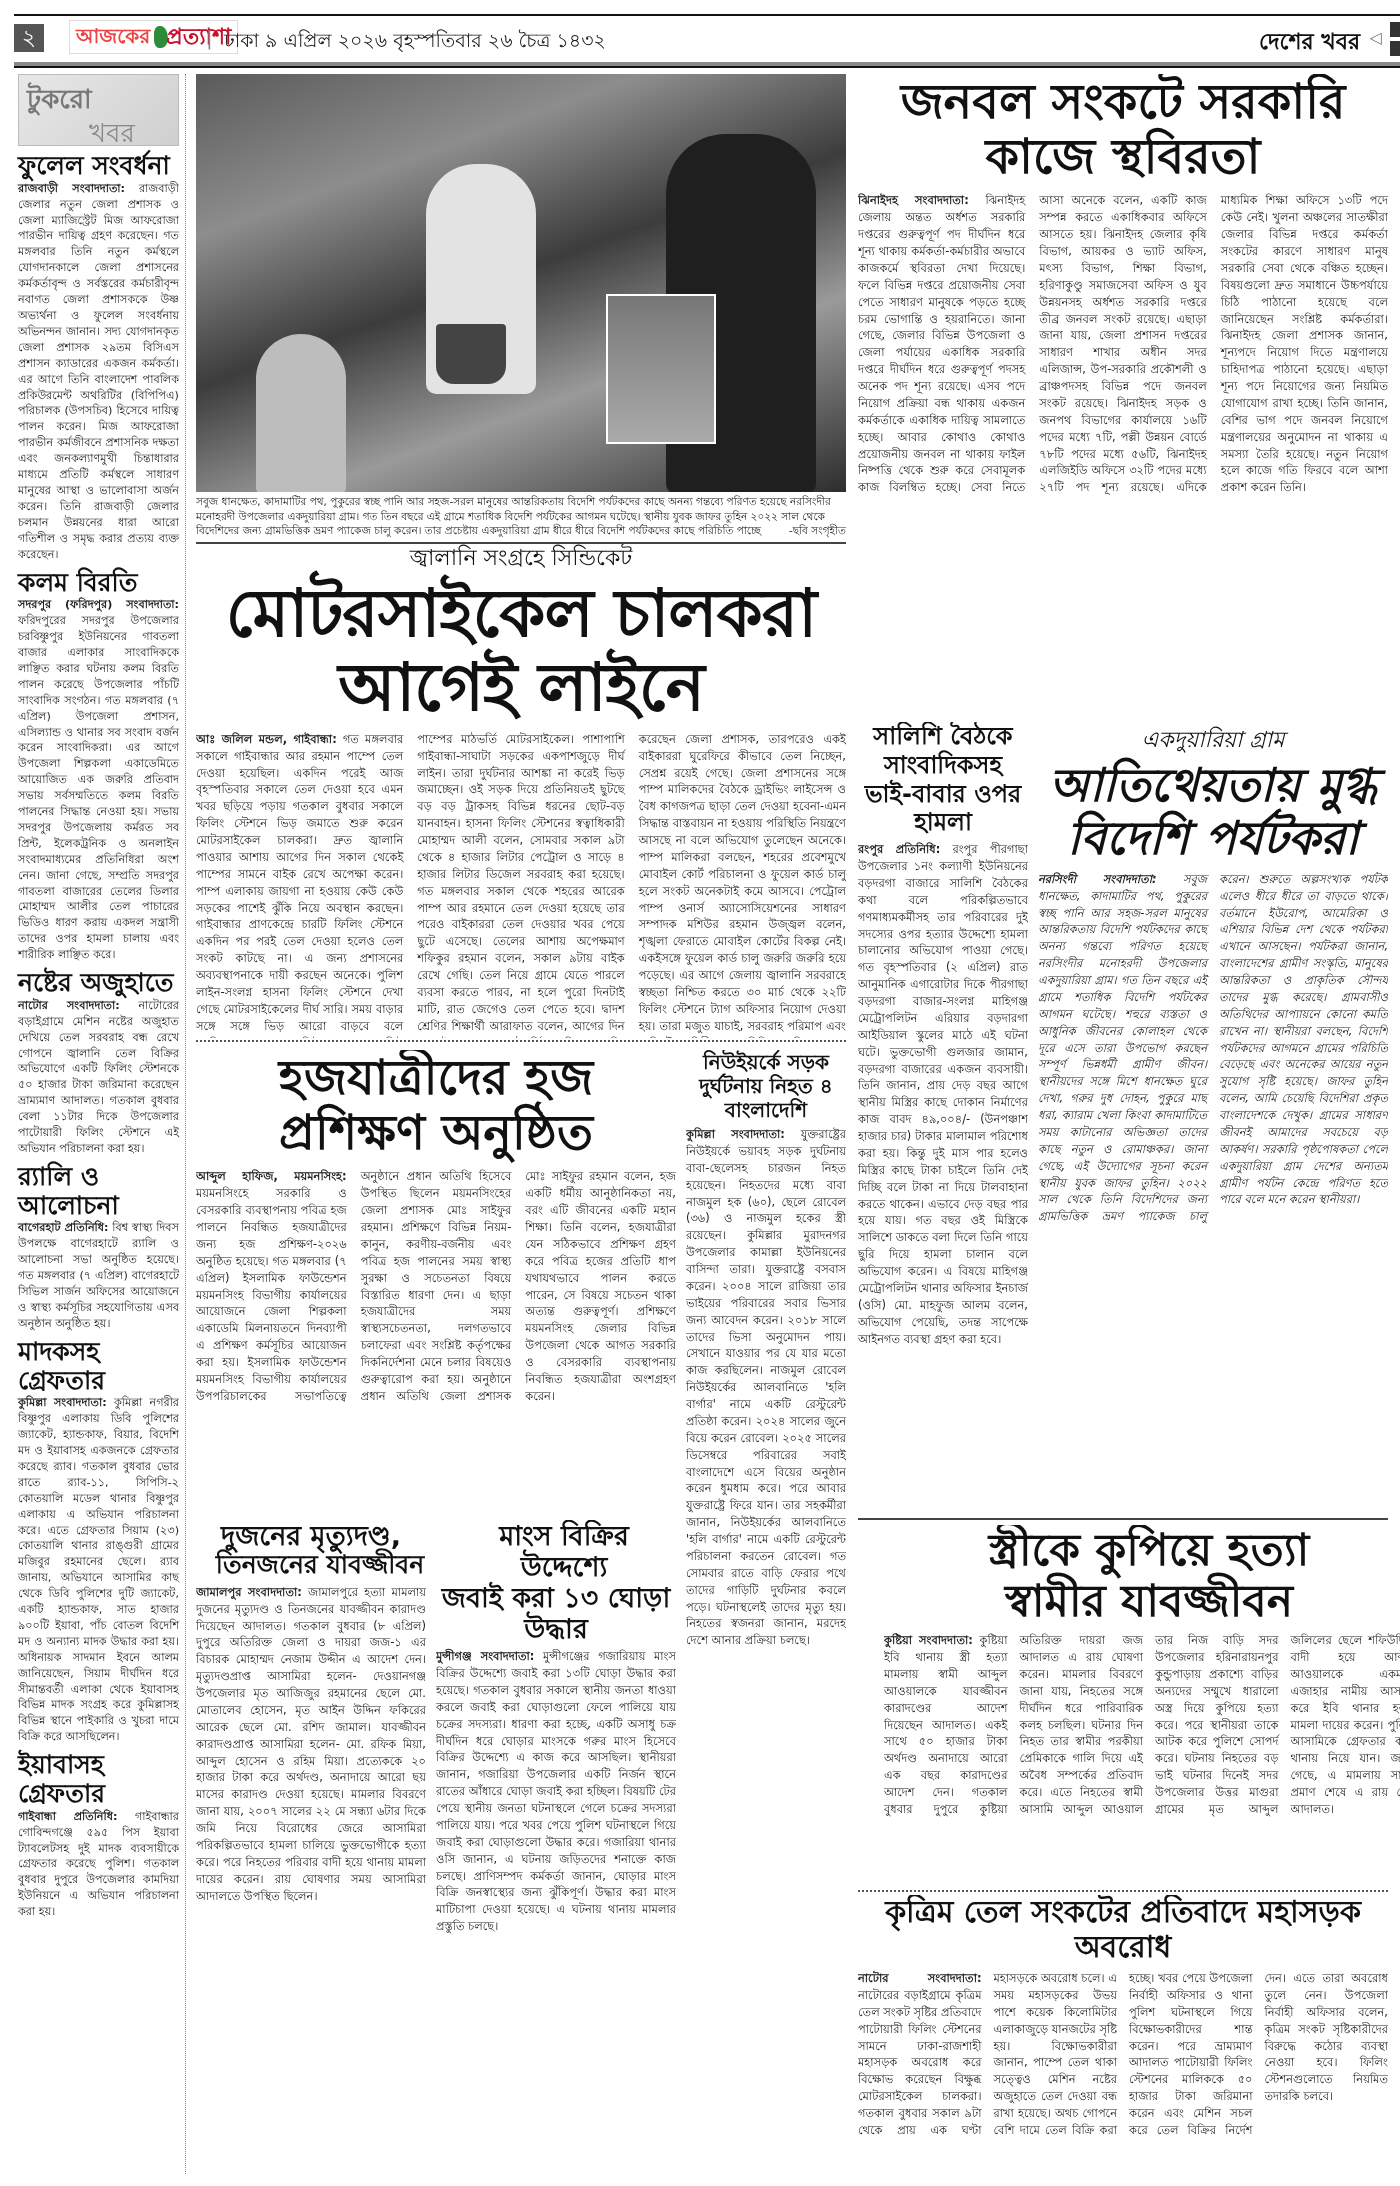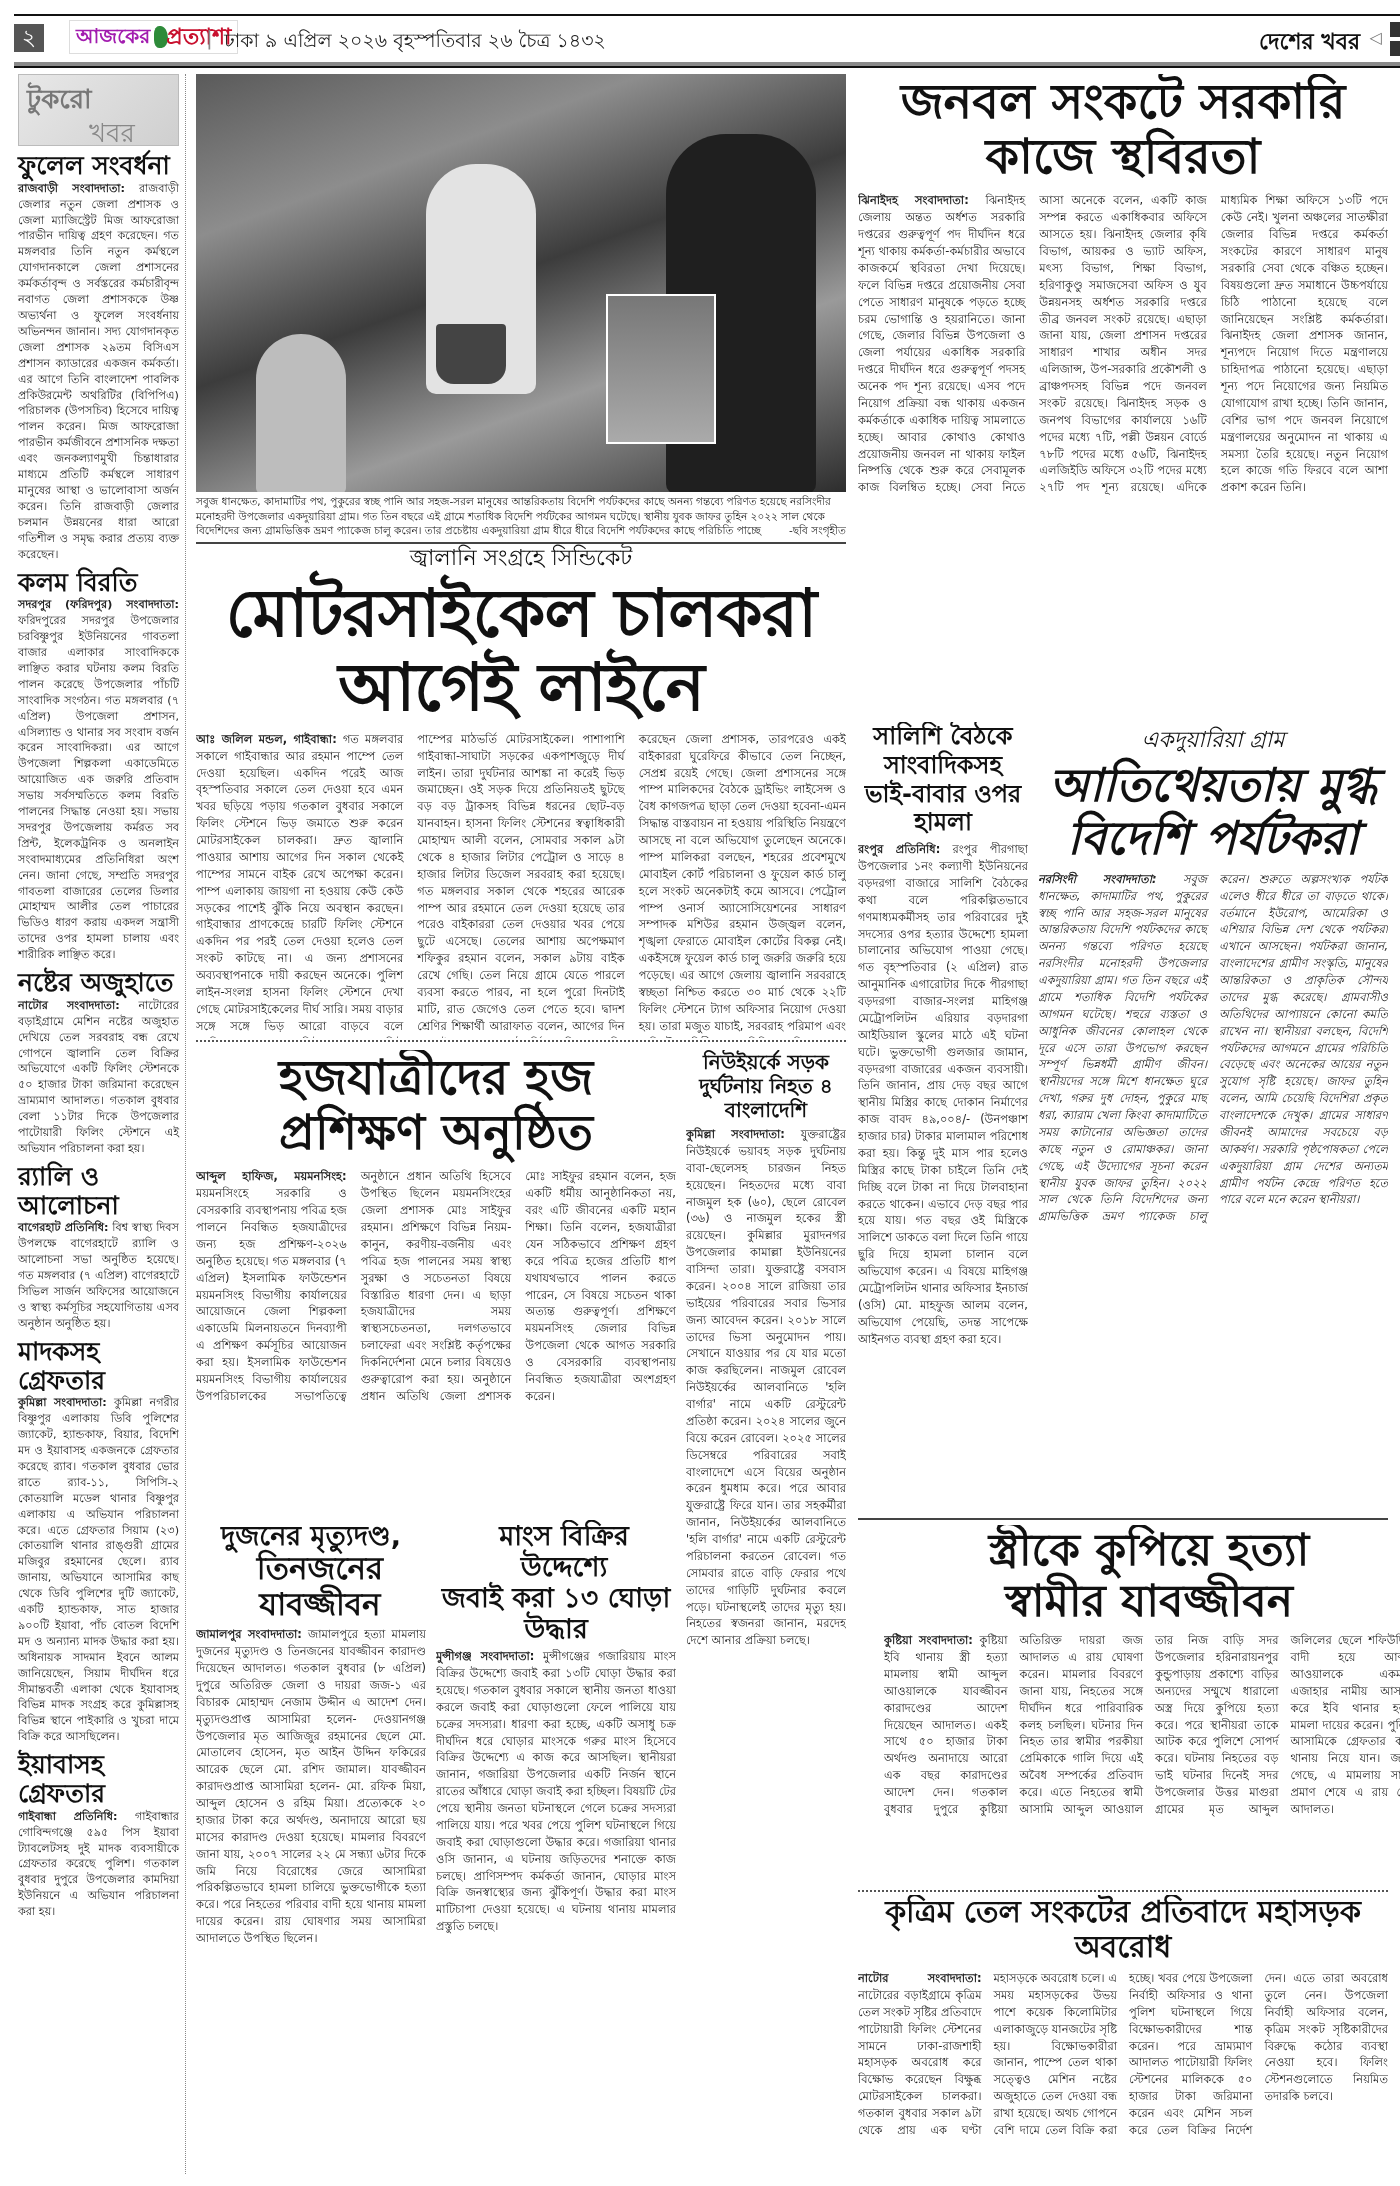--- a/index.html
+++ b/index.html
@@ -1,21 +1,21 @@
 <!DOCTYPE html>
 <html><head>
 <meta charset="utf-8">
 <style>
   * { box-sizing: border-box; margin: 0; padding: 0; }
   body { width: 1400px; height: 2186px; background: #fff; color: #111; font-family: "DejaVu Sans", sans-serif; overflow: hidden; position: relative; }
   .masthead { position: absolute; left: 14px; top: 14px; width: 1386px; height: 48px; border-top: 2px solid #111; }
   .masthead .bar { position: absolute; left: 0; right: 0; bottom: -6px; height: 6px; background: #8a8a8a; border-bottom: 2px solid #111; }
   .pageno { position: absolute; left: 0; top: 8px; width: 30px; height: 28px; background: #555; color: #fff; font-size: 22px; text-align: center; line-height: 28px; }
   .logo { position: absolute; left: 55px; top: 4px; height: 34px; padding: 0 6px; border: 1px solid #ddd; display: flex; align-items: center; gap: 2px; }
-  .logo .a { font-size: 20px; font-weight: bold; color: #a21caf; }
+  .logo .a { font-size: 20px; font-weight: bold; color: #ef4444; }
   .logo .b { font-size: 22px; font-weight: bold; color: #c8102e; }
   .logo .map { width: 14px; height: 22px; background: #2e8b3a; border-radius: 40% 60% 50% 40%; margin: 0 -4px 0 2px; }
   .sep { position: absolute; left: 192px; top: 10px; font-size: 20px; color: #888; }
   .dateline { position: absolute; left: 210px; top: 10px; font-size: 19px; color: #222; }
   .section { position: absolute; right: 40px; top: 8px; font-size: 22px; font-weight: bold; }
   .sect-arrow { position: absolute; right: 18px; top: 12px; font-size: 16px; color: #777; }
   .sect-block { position: absolute; right: 0; top: 6px; width: 10px; height: 34px; background: linear-gradient(#333 0 45%, #fff 45% 55%, #333 55%); }
 
   .col-left { position: absolute; left: 18px; top: 74px; width: 168px; height: 2100px; border-right: 1px dotted #888; padding-right: 6px; }
   .tukro { height: 72px; background: linear-gradient(135deg,#e8e8e8,#cfcfcf); border: 1px solid #bbb; position: relative; margin-bottom: 6px; }
@@ -142,21 +142,21 @@
   <div class="body cols3" style="margin-top:8px;"><span class="by">আব্দুল হাফিজ, ময়মনসিংহ:</span><span> ময়মনসিংহে সরকারি ও বেসরকারি ব্যবস্থাপনায় পবিত্র হজ পালনে নিবন্ধিত হজযাত্রীদের জন্য হজ প্রশিক্ষণ-২০২৬ অনুষ্ঠিত হয়েছে। গত মঙ্গলবার (৭ এপ্রিল) ইসলামিক ফাউন্ডেশন ময়মনসিংহ বিভাগীয় কার্যালয়ের আয়োজনে জেলা শিল্পকলা একাডেমি মিলনায়তনে দিনব্যাপী এ প্রশিক্ষণ কর্মসূচির আয়োজন করা হয়। ইসলামিক ফাউন্ডেশন ময়মনসিংহ বিভাগীয় কার্যালয়ের উপপরিচালকের সভাপতিত্বে অনুষ্ঠানে প্রধান অতিথি হিসেবে উপস্থিত ছিলেন ময়মনসিংহের জেলা প্রশাসক মোঃ সাইফুর রহমান। প্রশিক্ষণে বিভিন্ন নিয়ম-কানুন, করণীয়-বর্জনীয় এবং পবিত্র হজ পালনের সময় স্বাস্থ্য সুরক্ষা ও সচেতনতা বিষয়ে বিস্তারিত ধারণা দেন। এ ছাড়া হজযাত্রীদের সময় স্বাস্থ্যসচেতনতা, দলগতভাবে চলাফেরা এবং সংশ্লিষ্ট কর্তৃপক্ষের দিকনির্দেশনা মেনে চলার বিষয়েও গুরুত্বারোপ করা হয়। অনুষ্ঠানে প্রধান অতিথি জেলা প্রশাসক মোঃ সাইফুর রহমান বলেন, হজ একটি ধর্মীয় আনুষ্ঠানিকতা নয়, বরং এটি জীবনের একটি মহান শিক্ষা। তিনি বলেন, হজযাত্রীরা যেন সঠিকভাবে প্রশিক্ষণ গ্রহণ করে পবিত্র হজের প্রতিটি ধাপ যথাযথভাবে পালন করতে পারেন, সে বিষয়ে সচেতন থাকা অত্যন্ত গুরুত্বপূর্ণ। প্রশিক্ষণে ময়মনসিংহ জেলার বিভিন্ন উপজেলা থেকে আগত সরকারি ও বেসরকারি ব্যবস্থাপনায় নিবন্ধিত হজযাত্রীরা অংশগ্রহণ করেন।</span></div>
 </article>
 
 <article class="blk" style="left:686px;top:1050px;width:160px;height:1120px;">
   <h2 class="hl-sm" style="font-size:20px;">নিউইয়র্কে সড়ক দুর্ঘটনায় নিহত ৪ বাংলাদেশি</h2>
   <div class="body" style="margin-top:4px;"><span class="by">কুমিল্লা সংবাদদাতা:</span><span> যুক্তরাষ্ট্রের নিউইয়র্কে ভয়াবহ সড়ক দুর্ঘটনায় বাবা-ছেলেসহ চারজন নিহত হয়েছেন। নিহতদের মধ্যে বাবা নাজমুল হক (৬০), ছেলে রোবেল (৩৬) ও নাজমুল হকের স্ত্রী রয়েছেন। কুমিল্লার মুরাদনগর উপজেলার কামাল্লা ইউনিয়নের বাসিন্দা তারা। যুক্তরাষ্ট্রে বসবাস করেন। ২০০৪ সালে রাজিয়া তার ভাইয়ের পরিবারের সবার ভিসার জন্য আবেদন করেন। ২০১৮ সালে তাদের ভিসা অনুমোদন পায়। সেখানে যাওয়ার পর যে যার মতো কাজ করছিলেন। নাজমুল রোবেল নিউইয়র্কের আলবানিতে 'হলি বার্গার' নামে একটি রেস্টুরেন্ট প্রতিষ্ঠা করেন। ২০২৪ সালের জুনে বিয়ে করেন রোবেল। ২০২৫ সালের ডিসেম্বরে পরিবারের সবাই বাংলাদেশে এসে বিয়ের অনুষ্ঠান করেন ধুমধাম করে। পরে আবার যুক্তরাষ্ট্রে ফিরে যান। তার সহকর্মীরা জানান, নিউইয়র্কের আলবানিতে 'হলি বার্গার' নামে একটি রেস্টুরেন্ট পরিচালনা করতেন রোবেল। গত সোমবার রাতে বাড়ি ফেরার পথে তাদের গাড়িটি দুর্ঘটনার কবলে পড়ে। ঘটনাস্থলেই তাদের মৃত্যু হয়। নিহতের স্বজনরা জানান, মরদেহ দেশে আনার প্রক্রিয়া চলছে।</span></div>
 </article>
 
 <article class="blk" style="left:196px;top:1520px;width:230px;height:650px;">
   <h2 class="hl-md" style="font-size:27px;">দুজনের মৃত্যুদণ্ড,</h2>
-  <h2 class="hl-md" style="font-size:31px;margin-left:18px;">তিনজনের যাবজ্জীবন</h2>
+  <h2 class="hl-md" style="font-size:25px;margin-left:18px;">তিনজনের যাবজ্জীবন</h2>
   <div class="body" style="margin-top:4px;"><span class="by">জামালপুর সংবাদদাতা:</span><span> জামালপুরে হত্যা মামলায় দুজনের মৃত্যুদণ্ড ও তিনজনের যাবজ্জীবন কারাদণ্ড দিয়েছেন আদালত। গতকাল বুধবার (৮ এপ্রিল) দুপুরে অতিরিক্ত জেলা ও দায়রা জজ-১ এর বিচারক মোহাম্মদ নেজাম উদ্দীন এ আদেশ দেন। মৃত্যুদণ্ডপ্রাপ্ত আসামিরা হলেন- দেওয়ানগঞ্জ উপজেলার মৃত আজিজুর রহমানের ছেলে মো. মোতালেব হোসেন, মৃত আইন উদ্দিন ফকিরের আরেক ছেলে মো. রশিদ জামাল। যাবজ্জীবন কারাদণ্ডপ্রাপ্ত আসামিরা হলেন- মো. রফিক মিয়া, আব্দুল হোসেন ও রহিম মিয়া। প্রত্যেককে ২০ হাজার টাকা করে অর্থদণ্ড, অনাদায়ে আরো ছয় মাসের কারাদণ্ড দেওয়া হয়েছে। মামলার বিবরণে জানা যায়, ২০০৭ সালের ২২ মে সন্ধ্যা ৬টার দিকে জমি নিয়ে বিরোধের জেরে আসামিরা পরিকল্পিতভাবে হামলা চালিয়ে ভুক্তভোগীকে হত্যা করে। পরে নিহতের পরিবার বাদী হয়ে থানায় মামলা দায়ের করেন। রায় ঘোষণার সময় আসামিরা আদালতে উপস্থিত ছিলেন।</span></div>
 </article>
 
 <article class="blk" style="left:436px;top:1520px;width:240px;height:650px;">
   <h2 class="hl-md" style="font-size:27px;margin-left:16px;">মাংস বিক্রির উদ্দেশ্যে</h2>
   <h2 class="hl-md" style="font-size:27px;">জবাই করা ১৩ ঘোড়া</h2>
   <h2 class="hl-md" style="font-size:27px;">উদ্ধার</h2>
   <div class="body" style="margin-top:4px;"><span class="by">মুন্সীগঞ্জ সংবাদদাতা:</span><span> মুন্সীগঞ্জের গজারিয়ায় মাংস বিক্রির উদ্দেশ্যে জবাই করা ১৩টি ঘোড়া উদ্ধার করা হয়েছে। গতকাল বুধবার সকালে স্থানীয় জনতা ধাওয়া করলে জবাই করা ঘোড়াগুলো ফেলে পালিয়ে যায় চক্রের সদস্যরা। ধারণা করা হচ্ছে, একটি অসাধু চক্র দীর্ঘদিন ধরে ঘোড়ার মাংসকে গরুর মাংস হিসেবে বিক্রির উদ্দেশ্যে এ কাজ করে আসছিল। স্থানীয়রা জানান, গজারিয়া উপজেলার একটি নির্জন স্থানে রাতের আঁধারে ঘোড়া জবাই করা হচ্ছিল। বিষয়টি টের পেয়ে স্থানীয় জনতা ঘটনাস্থলে গেলে চক্রের সদস্যরা পালিয়ে যায়। পরে খবর পেয়ে পুলিশ ঘটনাস্থলে গিয়ে জবাই করা ঘোড়াগুলো উদ্ধার করে। গজারিয়া থানার ওসি জানান, এ ঘটনায় জড়িতদের শনাক্তে কাজ চলছে। প্রাণিসম্পদ কর্মকর্তা জানান, ঘোড়ার মাংস বিক্রি জনস্বাস্থ্যের জন্য ঝুঁকিপূর্ণ। উদ্ধার করা মাংস মাটিচাপা দেওয়া হয়েছে। এ ঘটনায় থানায় মামলার প্রস্তুতি চলছে।</span></div>
 </article>
 

